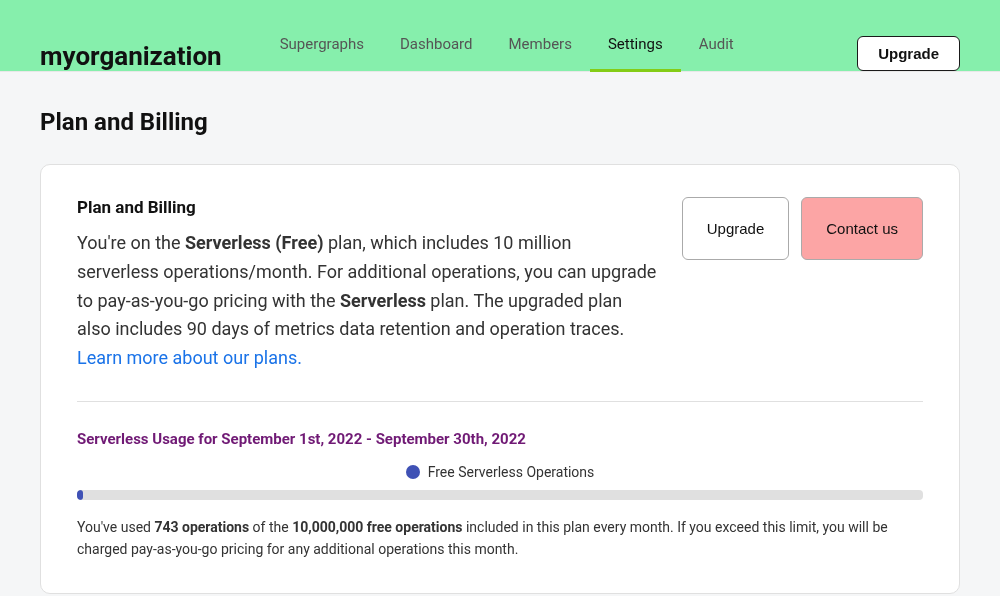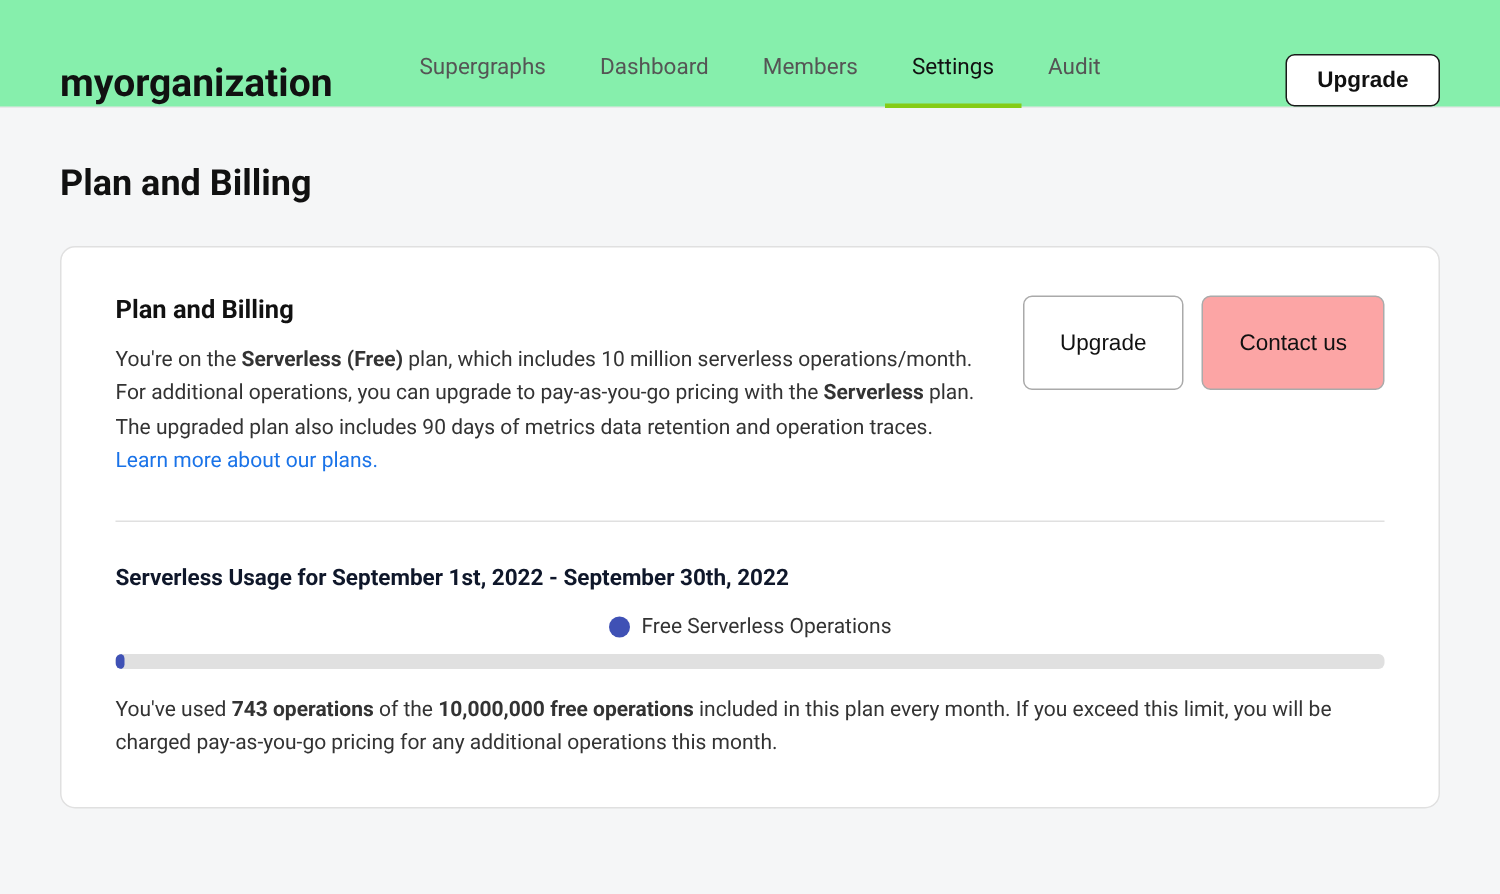--- a/index.html
+++ b/index.html
@@ -109,21 +109,21 @@
     }
 
     .plan-pricing-title {
       font-size: 17px;
       font-weight: 700;
       color: #111111;
       margin-bottom: 12px;
     }
 
     .plan-pricing-description {
-      font-size: 14px;
+      font-size: 18px;
       color: #333333;
       line-height: 1.6;
       max-width: 620px;
     }
 
     .plan-pricing-description .bold {
       font-weight: 700;
     }
 
     .plan-pricing-description a {
@@ -165,21 +165,21 @@
     .divider {
       border: none;
       border-top: 1px solid #e0e0e0;
       margin: 28px 0;
     }
 
     
     .usage-title {
       font-size: 15px;
       font-weight: 700;
-      color: #0f172a;
+      color: #701a75;
       margin-bottom: 16px;
     }
 
     .usage-legend {
       display: flex;
       align-items: center;
       gap: 8px;
       margin-bottom: 10px;
       justify-content: center;
     }

